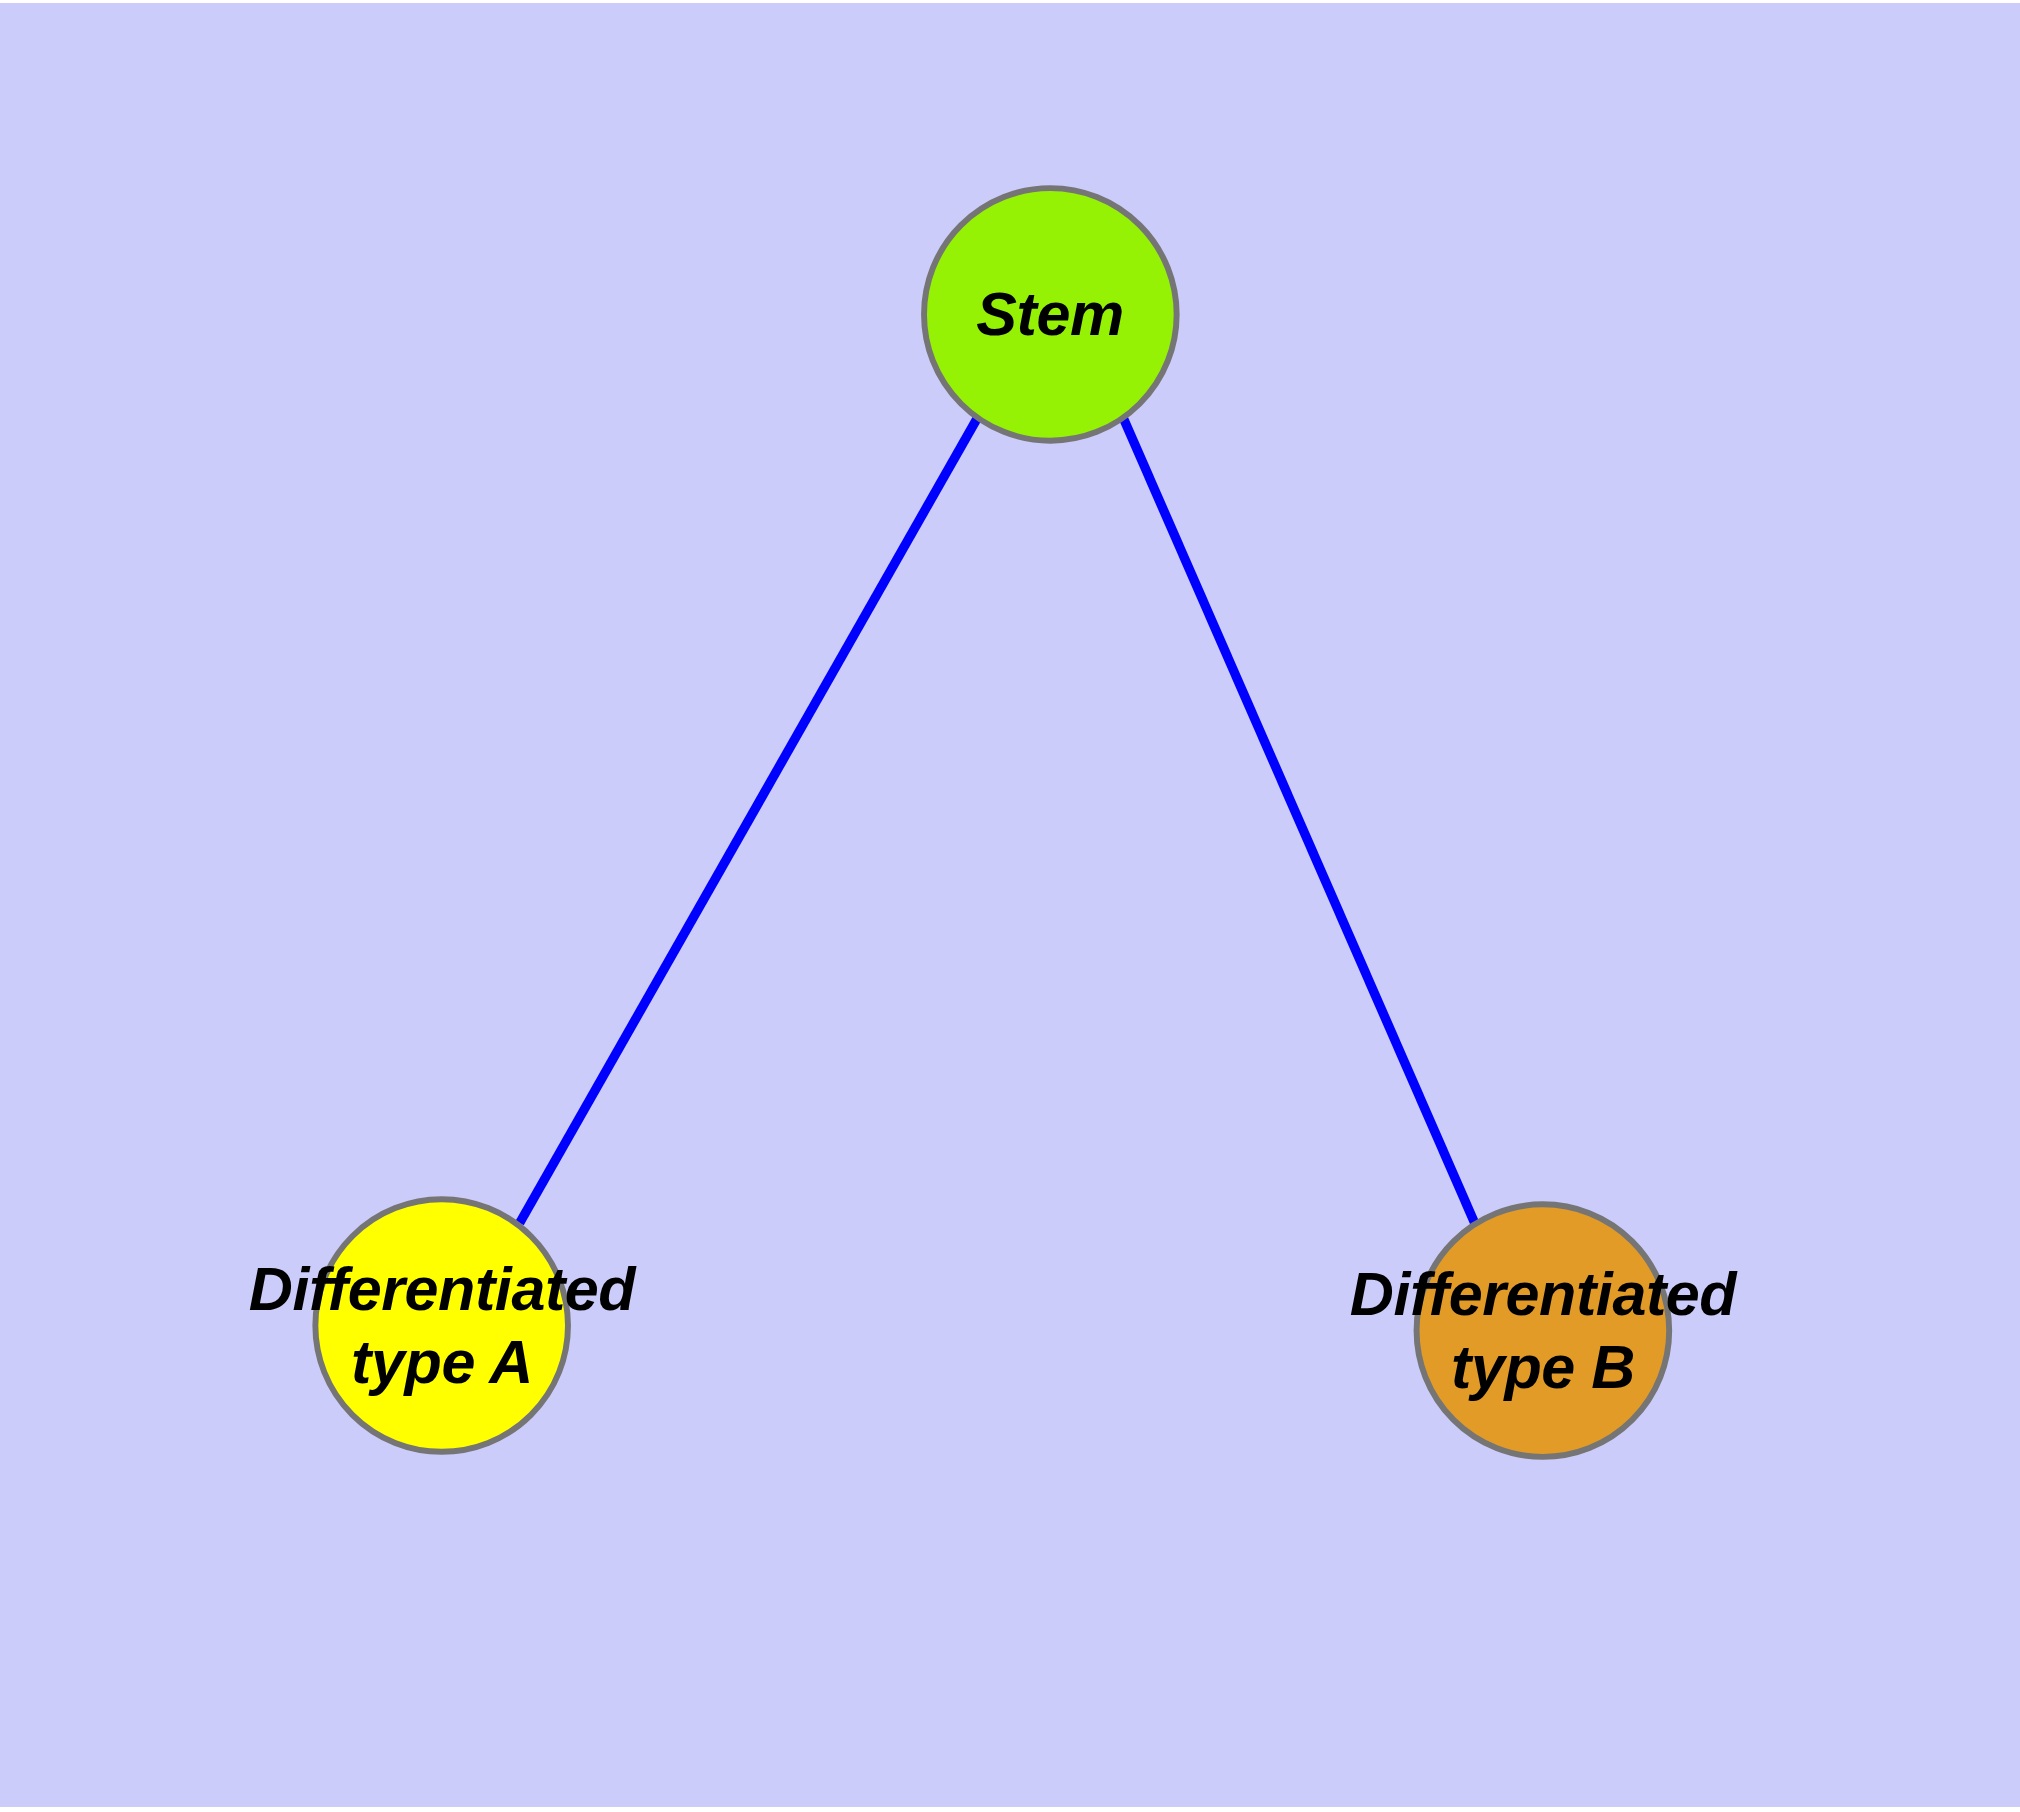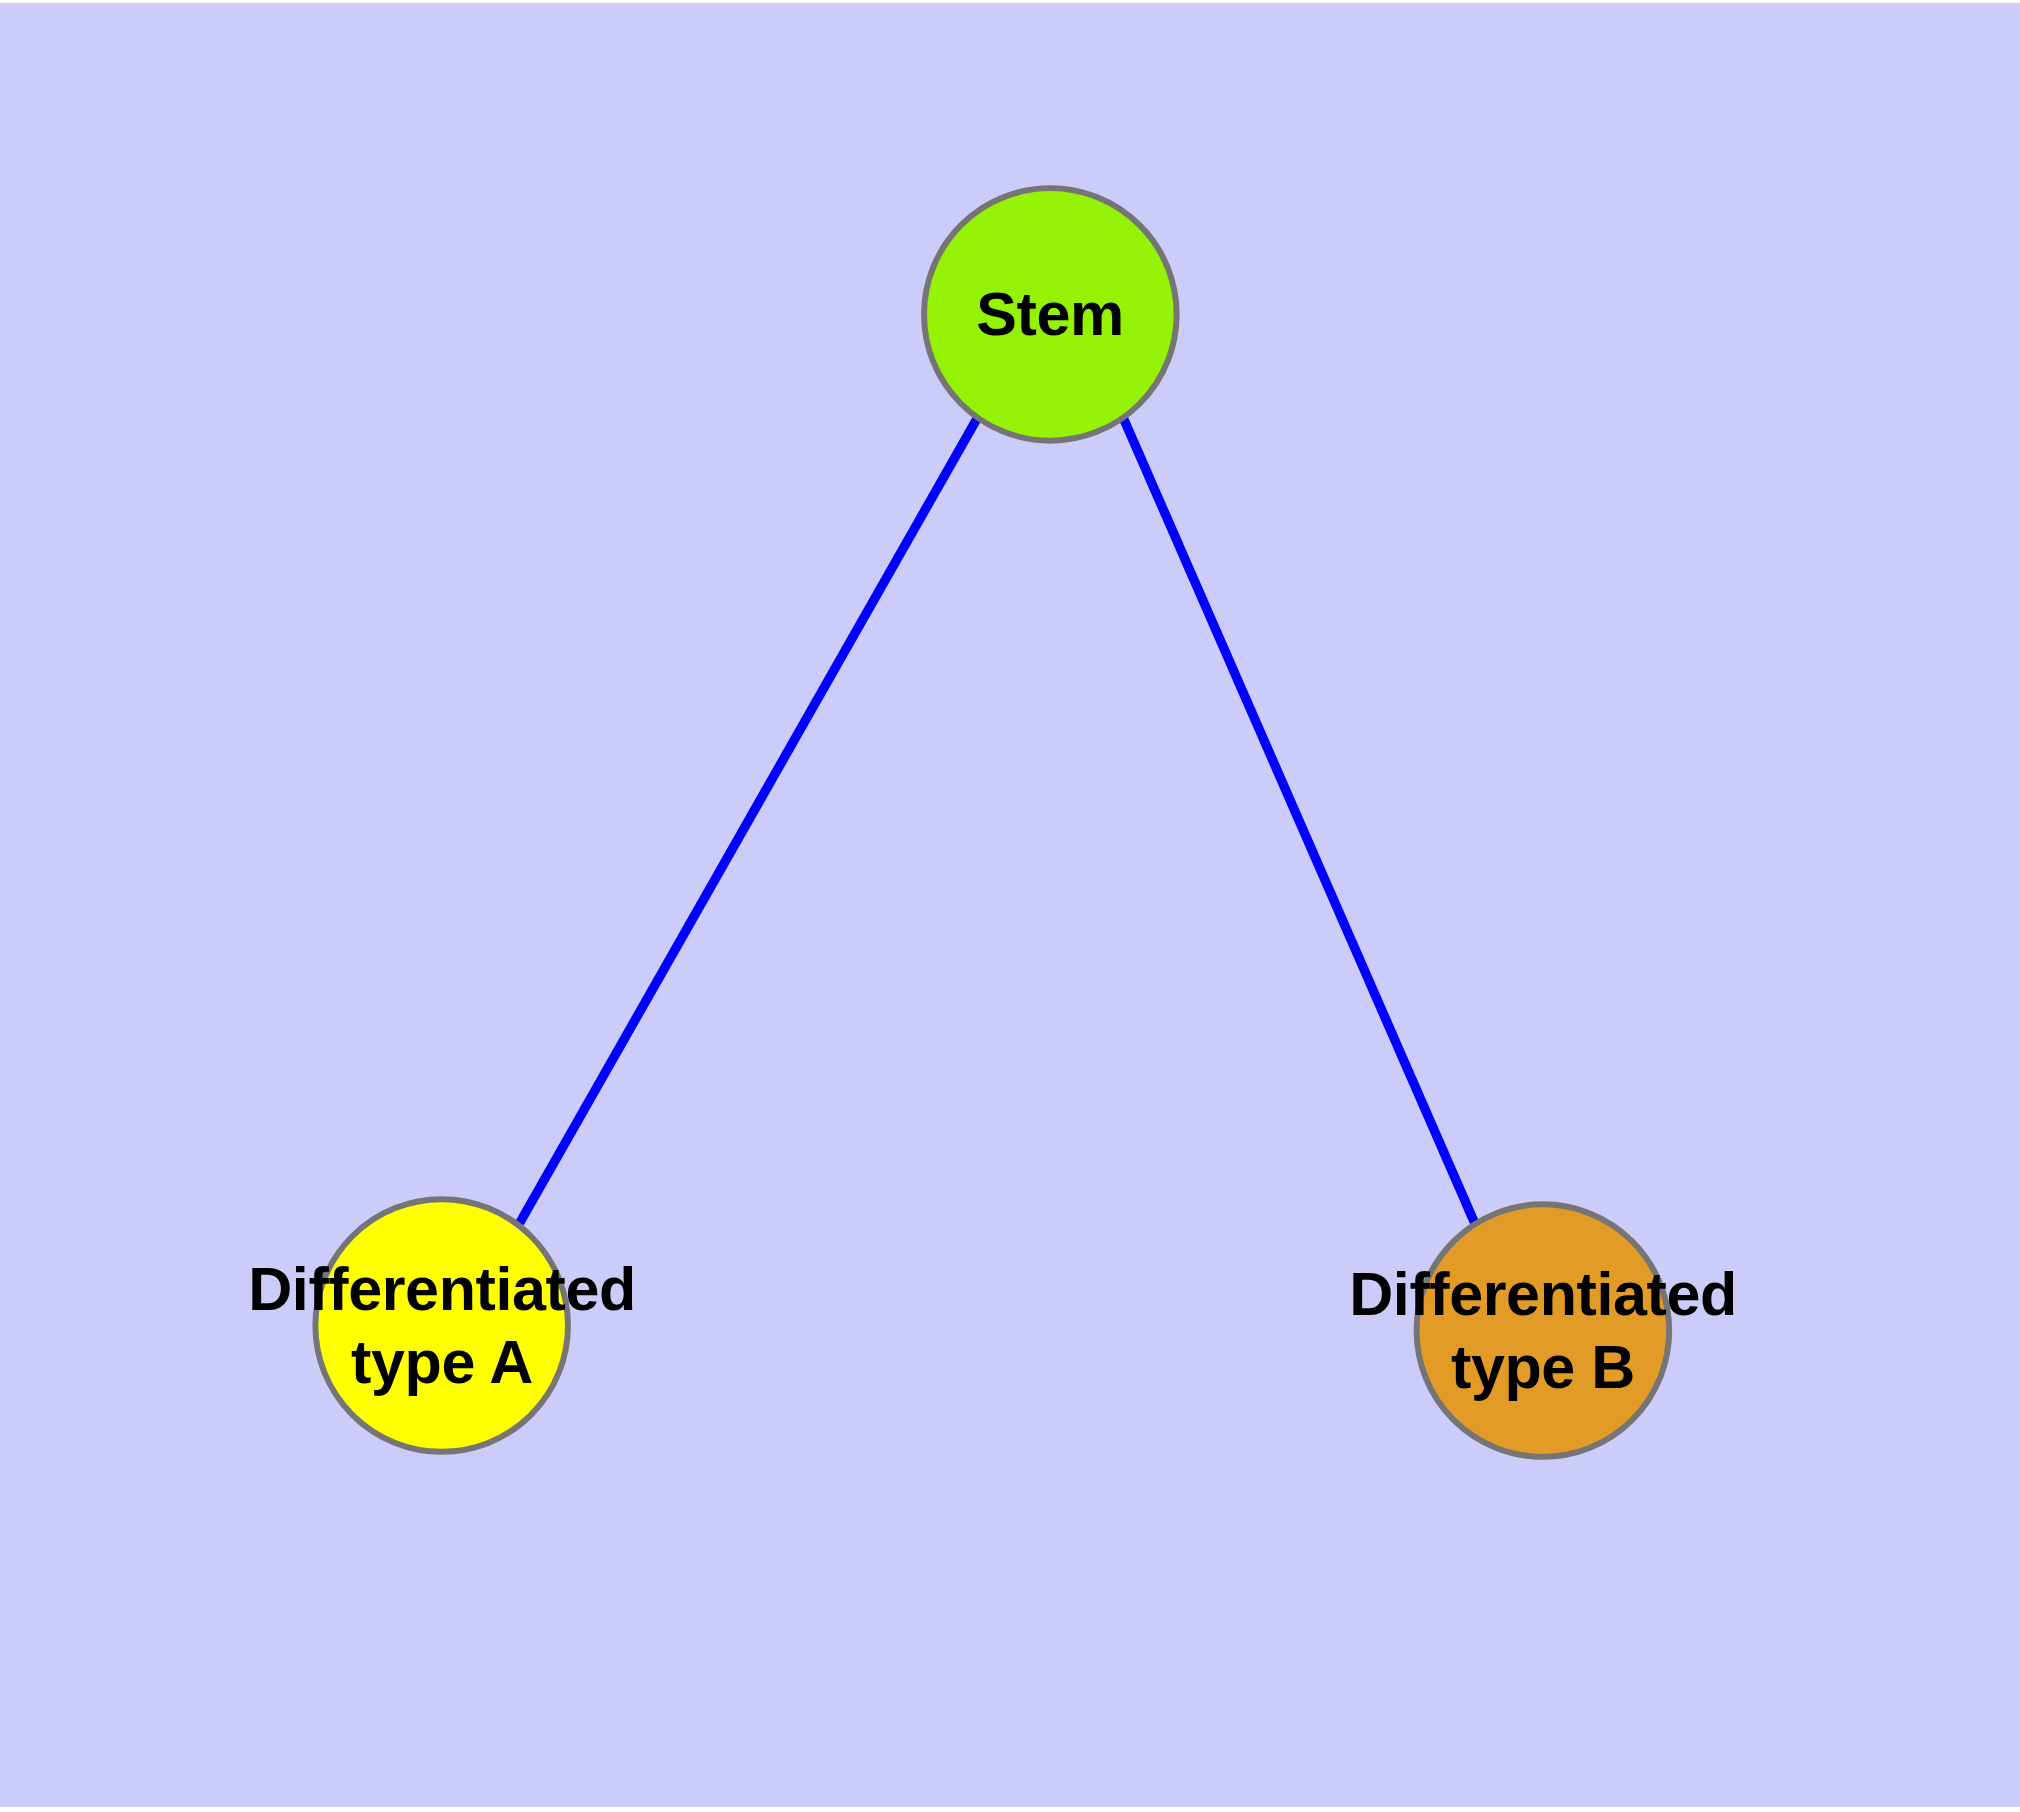--- a/index.html
+++ b/index.html
@@ -11,20 +11,21 @@
     width: 2021px;
     height: 1812px;
     overflow: hidden;
     font-family: "Liberation Sans", sans-serif;
   }
   #graph-canvas {
     position: relative;
     width: 1693px;
     height: 1812px;
     background: #ffffff;
+    font-style: italic;
   }
   #graph-bg {
     position: absolute;
     left: 0;
     top: 3.4px;
     width: 2021px;
     height: 1804px;
     background: #ccccfb;
   }
   #graph-svg {

